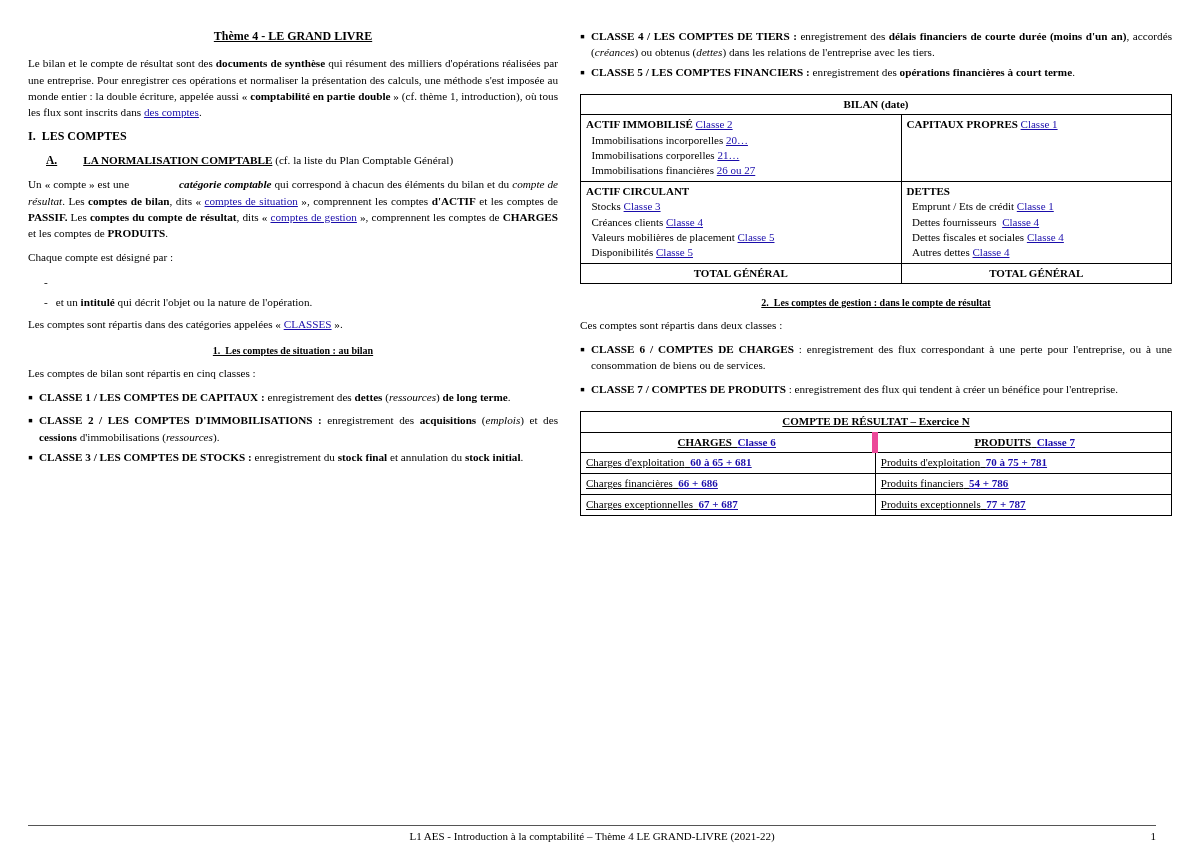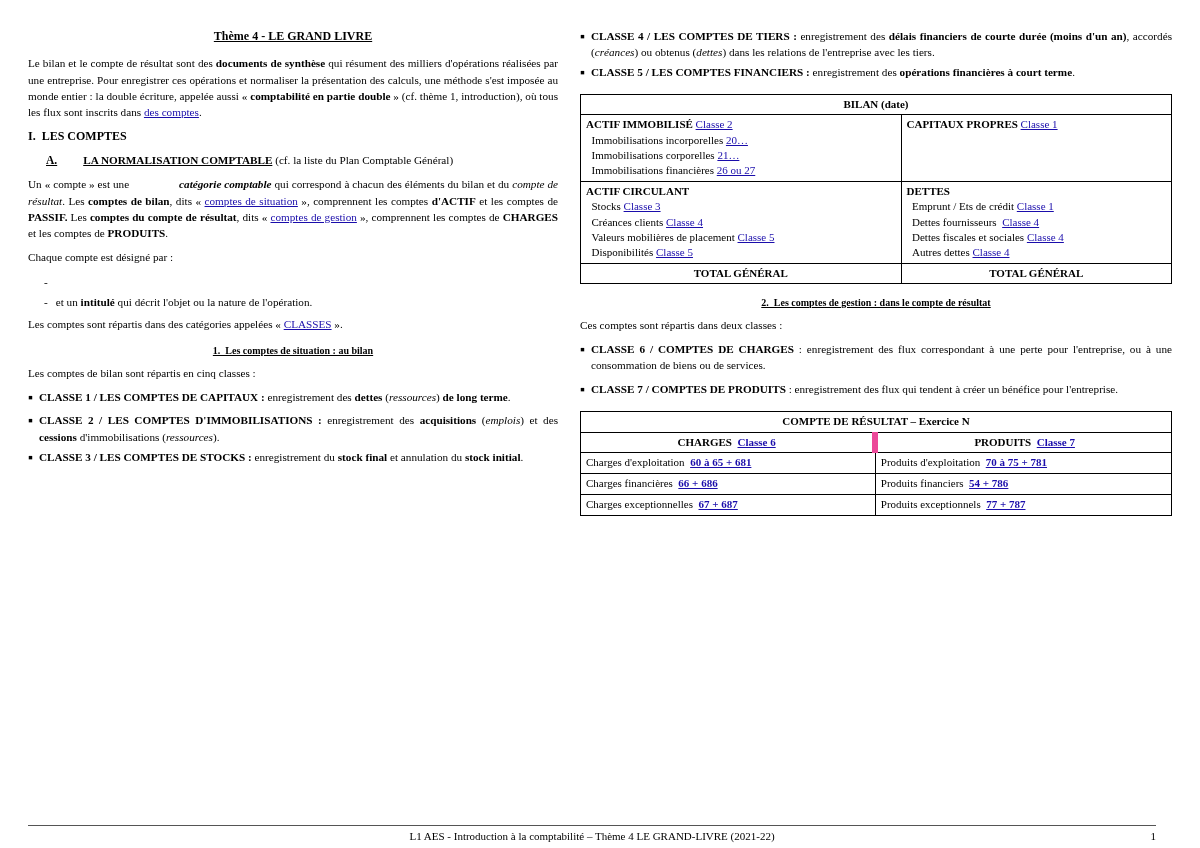--- a/index.html
+++ b/index.html
@@ -127,20 +127,21 @@
     }
     .bilan-table .total-row td {
       text-align: center;
       font-weight: bold;
     }
     .compte-resultat-table {
       width: 100%;
       border-collapse: collapse;
       margin: 10px 0;
       font-size: 11px;
+      text-decoration: underline;
     }
     .compte-resultat-table td, .compte-resultat-table th {
       border: 1px solid #000;
       padding: 2px 5px;
       vertical-align: top;
       line-height: 1.45;
     }
     .compte-resultat-table .table-title {
       text-align: center;
       font-weight: bold;

